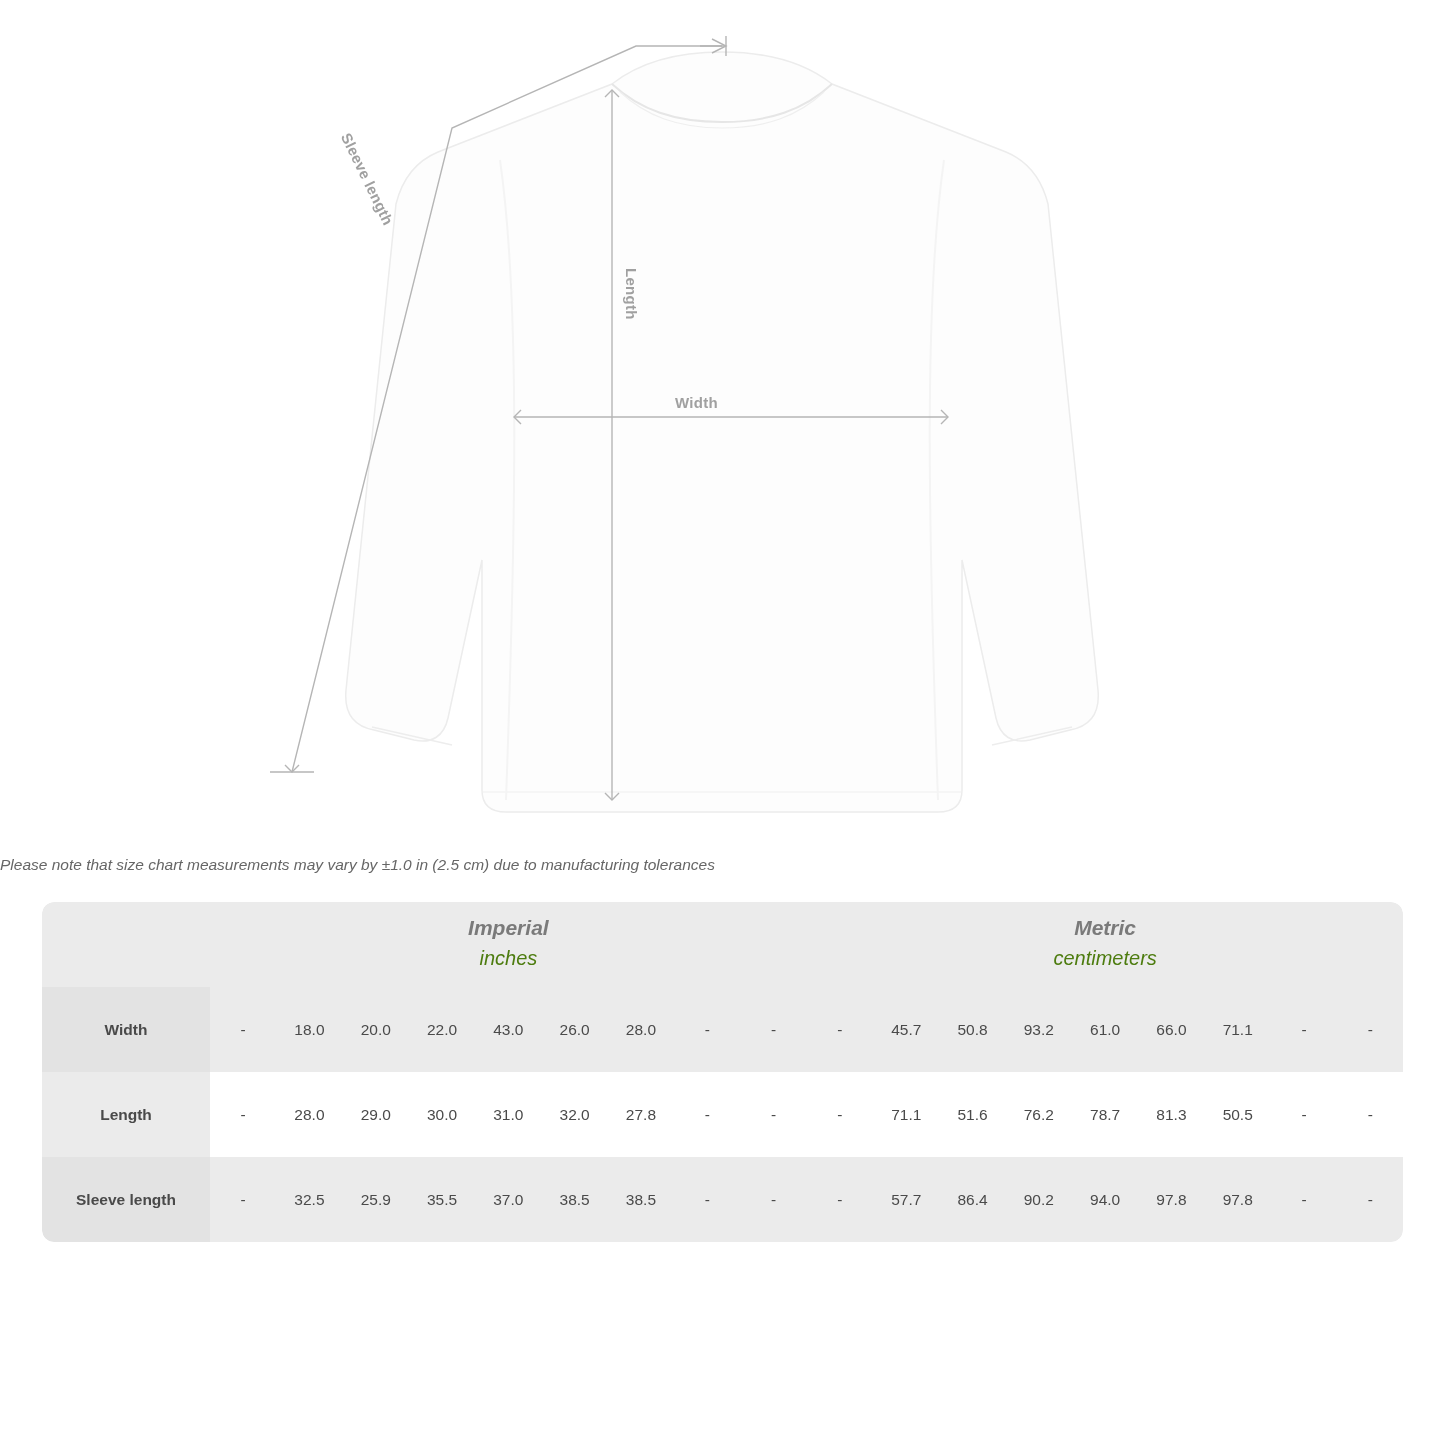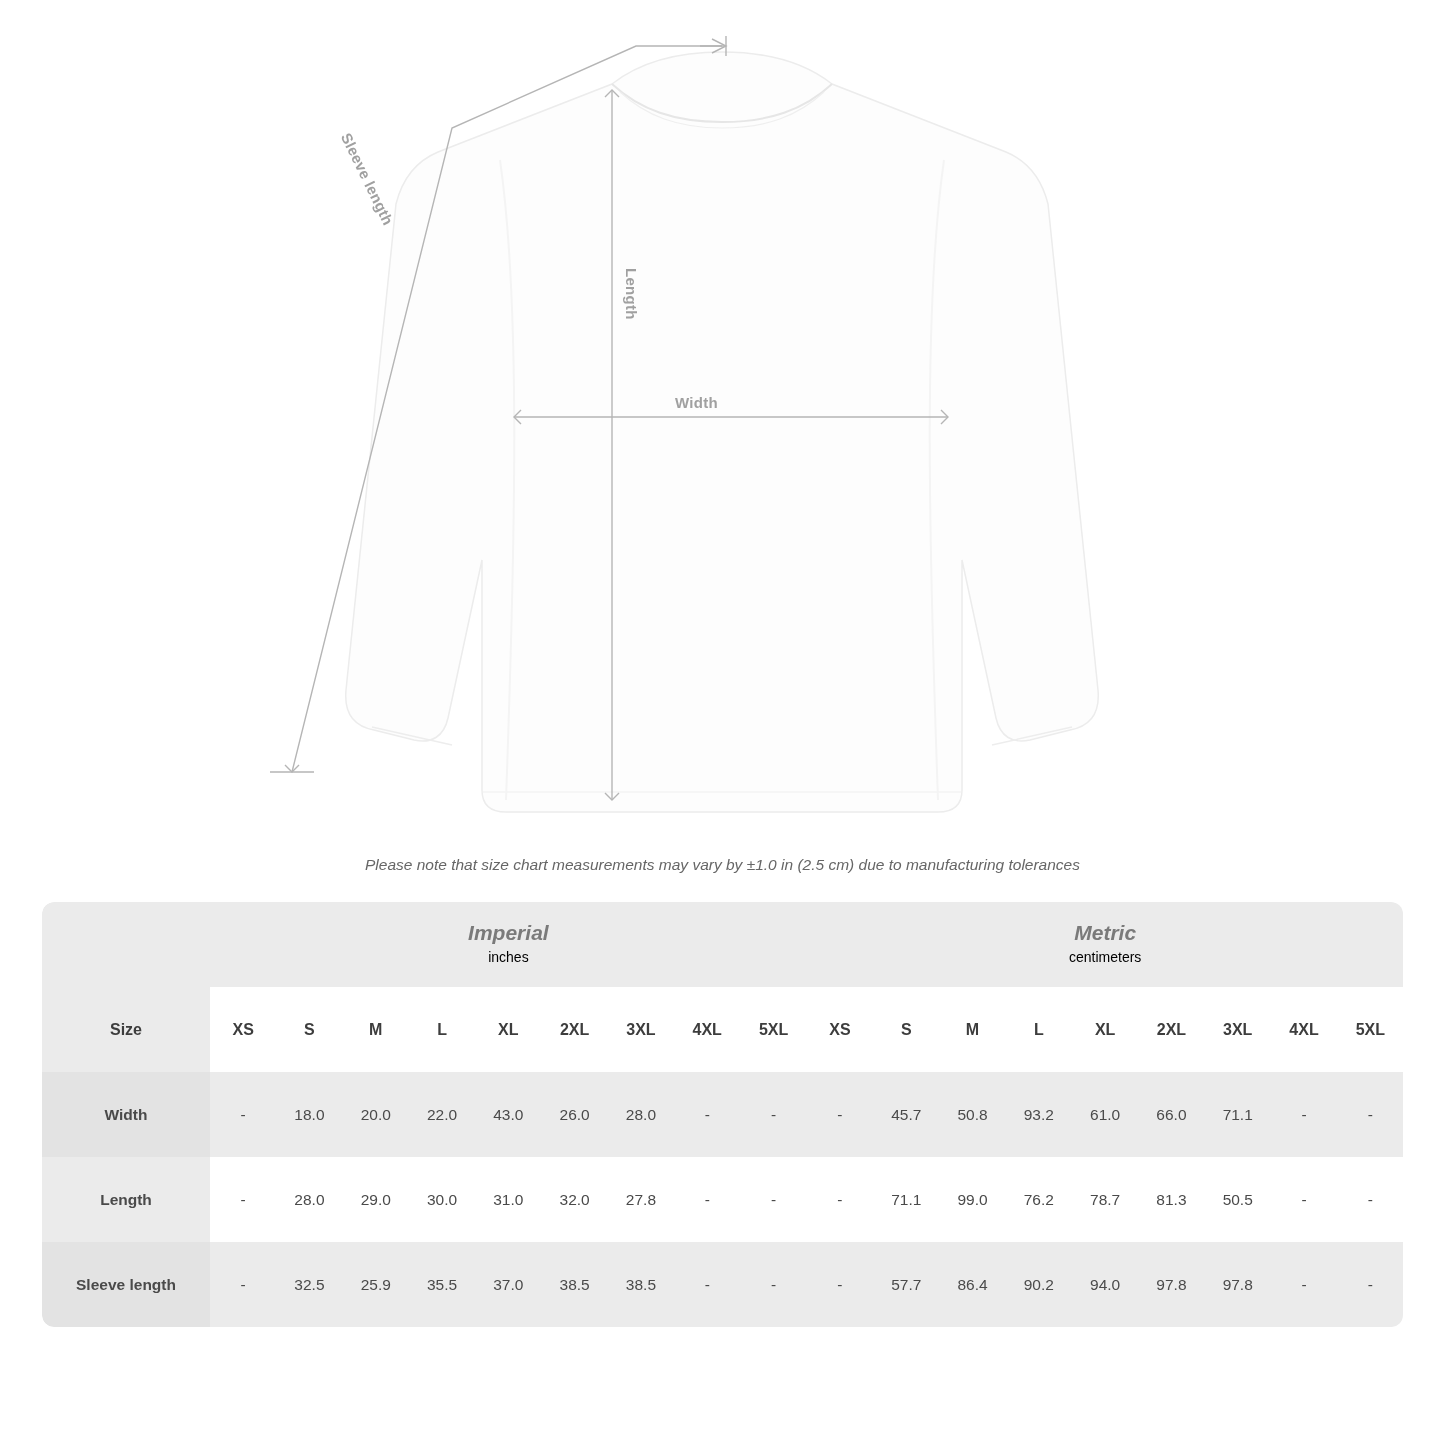--- a/index.html
+++ b/index.html
@@ -61,21 +61,21 @@
   
   .title {
     text-align: center;
     font-size: 26px;
     font-weight: bold;
     color: #2f2f2f;
     margin: 0;
     padding-top: 10px;
   }
   .subtitle {
-    text-align: center;
+    text-align: left;
     font-size: 15.5px;
     font-style: italic;
     color: #666666;
     margin: 16px 0 0 0;
   }
 
   
   .table-wrap {
     margin: 28px 42px 16px 42px;
     border-radius: 12px;
@@ -101,22 +101,23 @@
     height: 110px;
   }
   .unit-head .unit-name {
     font-size: 21px;
     font-style: italic;
     font-weight: bold;
     color: #7a7a7a;
     line-height: 1.25;
   }
   .unit-head .unit-sub {
-    font-size: 14px;
-    color: #000000;
+    font-size: 20px;
+    font-style: italic;
+    color: #4d7c0f;
     line-height: 1.6;
   }
   .row-head {
     background: #ebebeb;
     font-weight: bold;
     font-size: 16px;
     color: #4a4a4a;
     width: 168px;
   }
   tr.head-row td {
@@ -217,41 +218,20 @@
             <td class="unit-head corner-tl"></td>
             <td class="unit-head" colspan="9">
               <div class="unit-name">Imperial</div>
               <div class="unit-sub">inches</div>
             </td>
             <td class="unit-head corner-tr" colspan="9">
               <div class="unit-name">Metric</div>
               <div class="unit-sub">centimeters</div>
             </td>
           </tr>
-          <tr class="head-row">
-            <td class="row-head">Size</td>
-            <td>XS</td>
-            <td>S</td>
-            <td>M</td>
-            <td>L</td>
-            <td>XL</td>
-            <td>2XL</td>
-            <td>3XL</td>
-            <td>4XL</td>
-            <td>5XL</td>
-            <td>XS</td>
-            <td>S</td>
-            <td>M</td>
-            <td>L</td>
-            <td>XL</td>
-            <td>2XL</td>
-            <td>3XL</td>
-            <td>4XL</td>
-            <td>5XL</td>
-          </tr>
           <tr class="band-light">
             <td class="row-head">Width</td>
             <td>-</td>
             <td>18.0</td>
             <td>20.0</td>
             <td>22.0</td>
             <td>43.0</td>
             <td>26.0</td>
             <td>28.0</td>
             <td>-</td>
@@ -272,21 +252,21 @@
             <td>28.0</td>
             <td>29.0</td>
             <td>30.0</td>
             <td>31.0</td>
             <td>32.0</td>
             <td>27.8</td>
             <td>-</td>
             <td>-</td>
             <td>-</td>
             <td>71.1</td>
-            <td>99.0</td>
+            <td>51.6</td>
             <td>76.2</td>
             <td>78.7</td>
             <td>81.3</td>
             <td>50.5</td>
             <td>-</td>
             <td>-</td>
           </tr>
           <tr class="band-light">
             <td class="row-head corner-bl">Sleeve length</td>
             <td>-</td>

